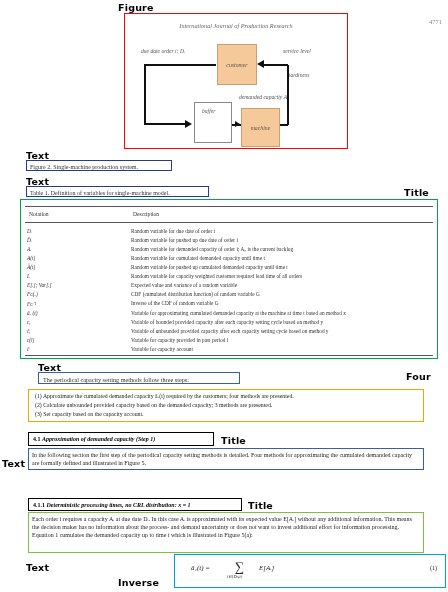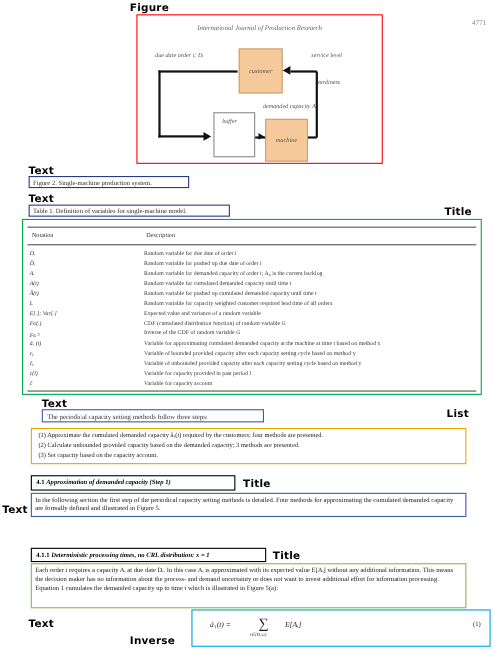--- a/index.html
+++ b/index.html
@@ -194,21 +194,21 @@
     <span class="tbl-desc">Variable for capacity account</span>
   </div>
   <div class="tbl-rule" style="top:155px;height:1.4px;"></div>
 </div>
 
 <div class="ann-label" style="left:38px;top:362px;">Text</div>
 <div class="box box-text" style="left:38px;top:372px;width:202px;height:12px;">
   <div class="cap-text" style="left:2px;top:2px;font-size:6.2px;">The periodical capacity setting methods follow three steps:</div>
 </div>
 
-<div class="ann-label" style="left:406px;top:371px;">List</div>
+<div class="ann-label" style="left:406px;top:371px;">Four</div>
 
 <div class="box box-list" style="left:28px;top:389px;width:396px;height:33px;">
   <div class="listitem" style="left:6px;top:3px;">(1)   Approximate the cumulated demanded capacity âₓ(t) required by the customers; four methods are presented.</div>
   <div class="listitem" style="left:6px;top:12px;">(2)   Calculate unbounded provided capacity based on the demanded capacity; 3 methods are presented.</div>
   <div class="listitem" style="left:6px;top:21px;">(3)   Set capacity based on the capacity account.</div>
 </div>
 
 <div class="box box-title" style="left:28px;top:432px;width:186px;height:14px;">
   <div class="sect-title" style="left:1px;top:2px;">
     <span class="sect-num">4.1</span>

